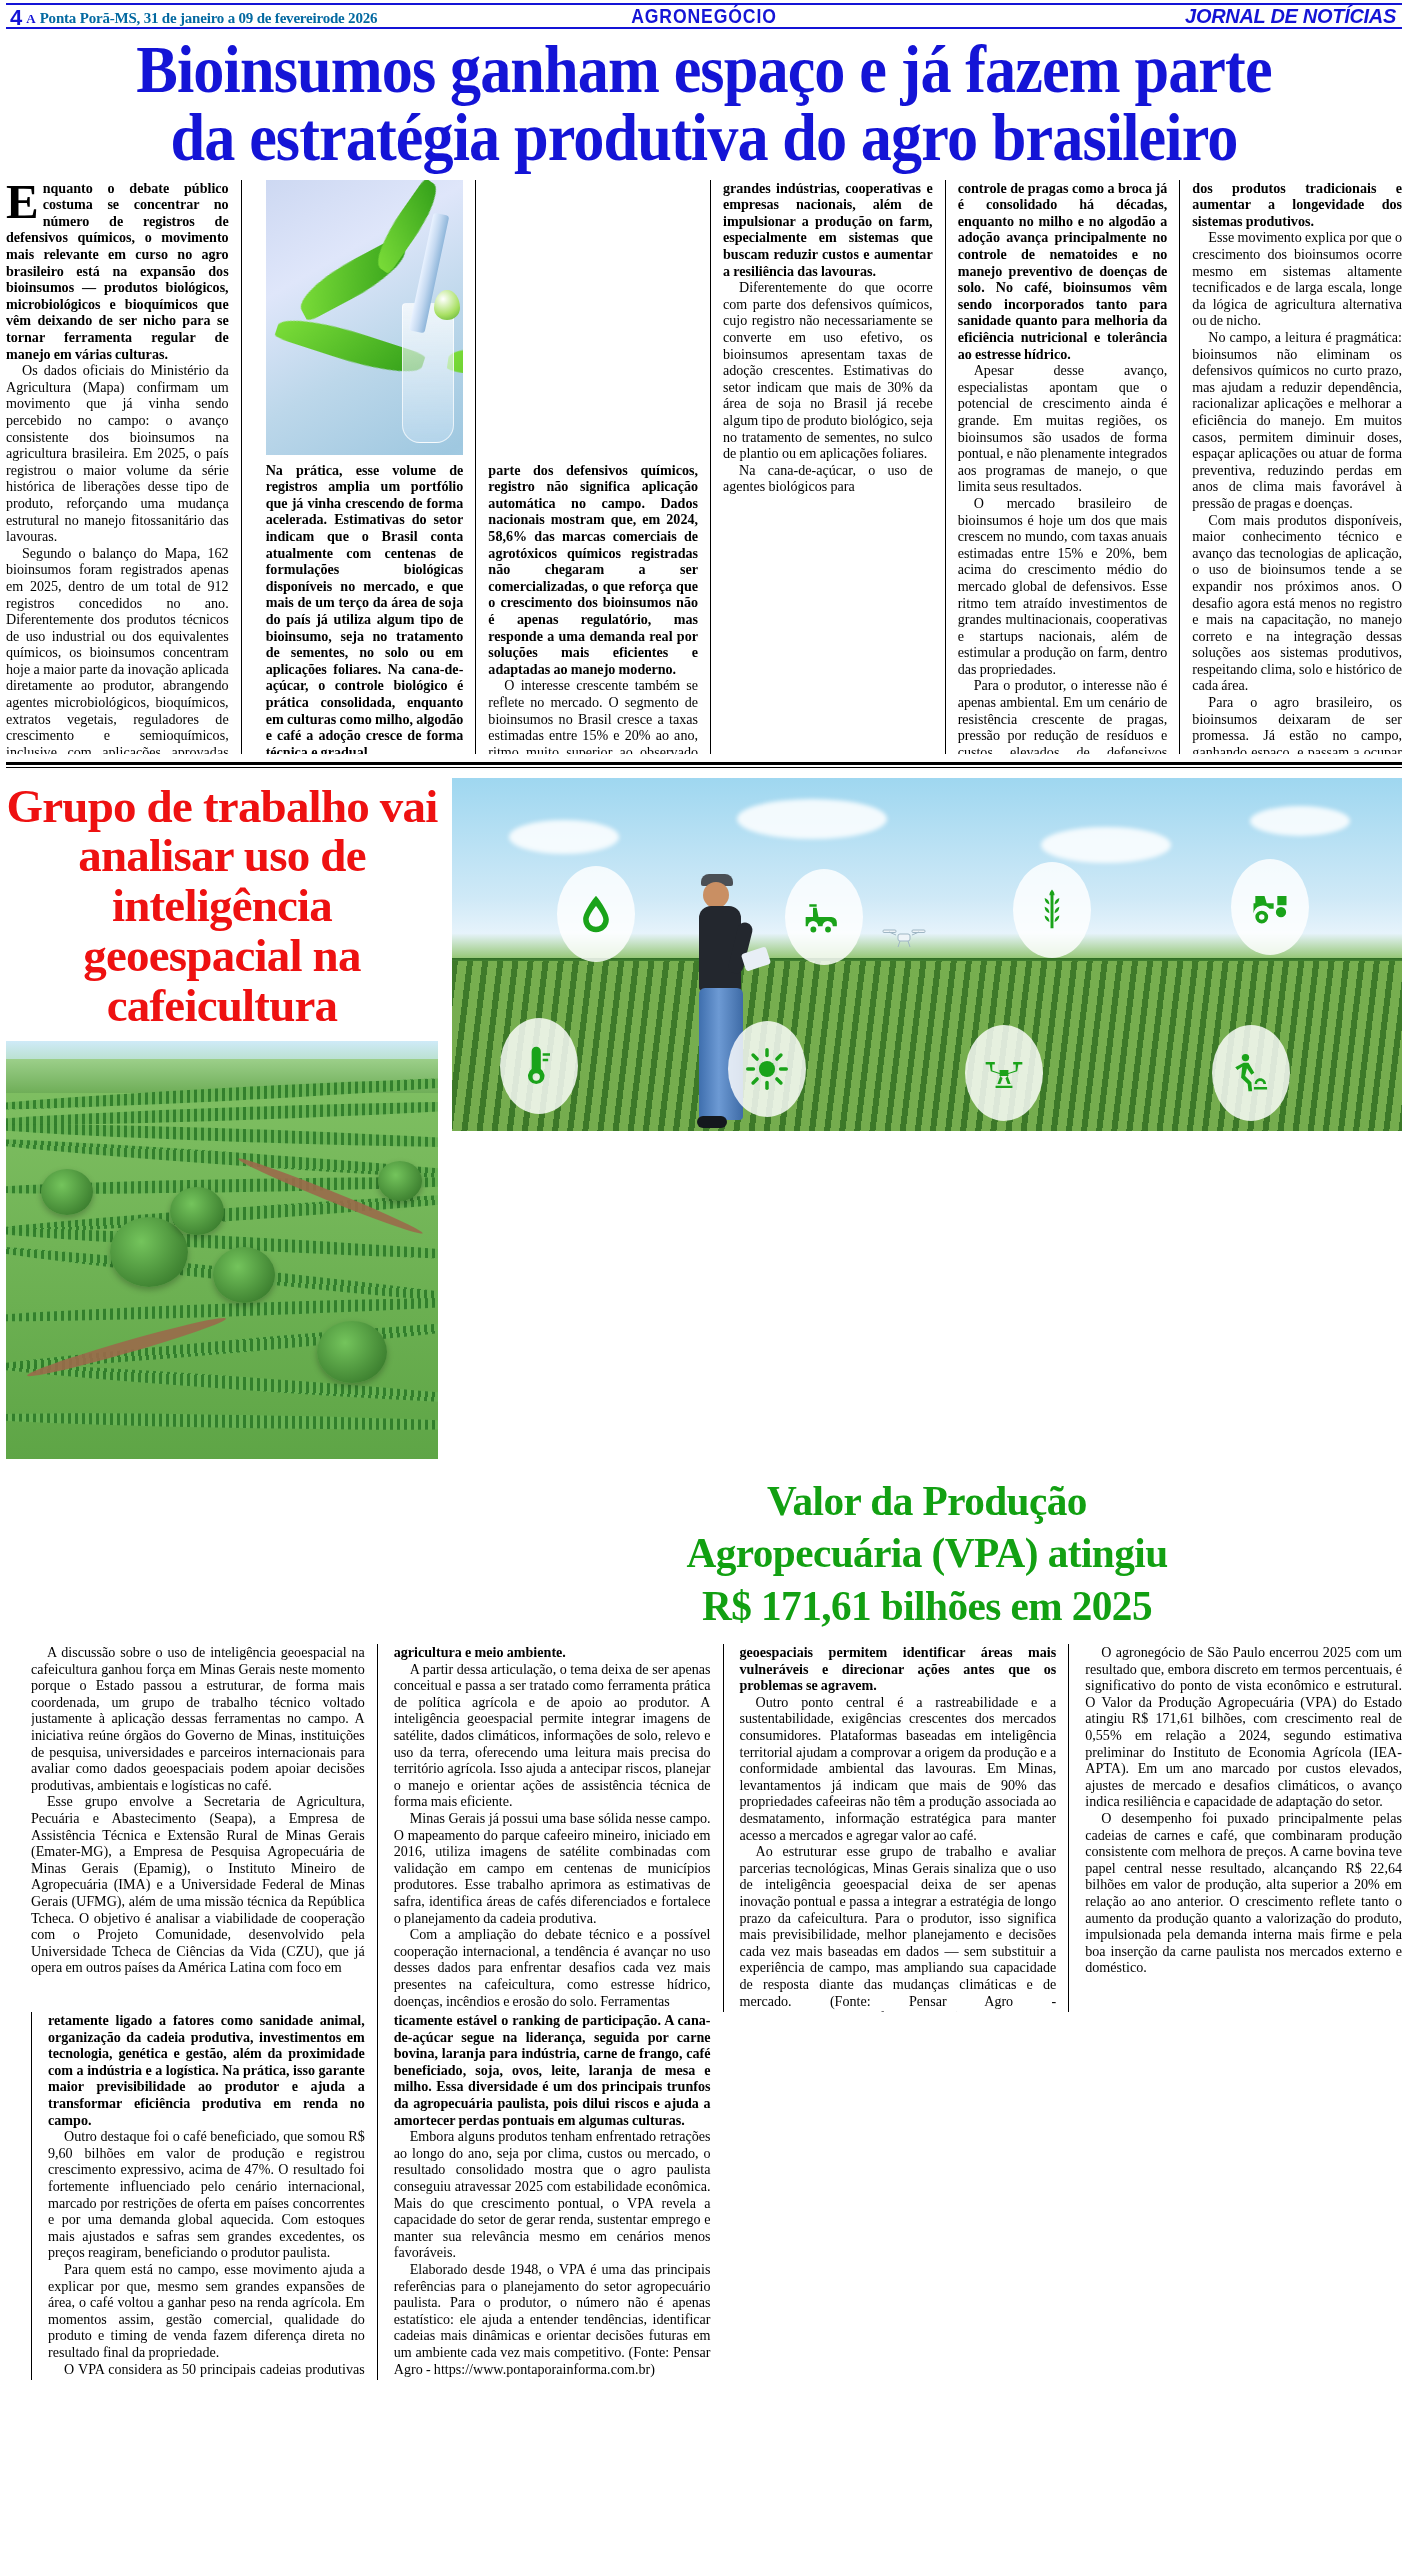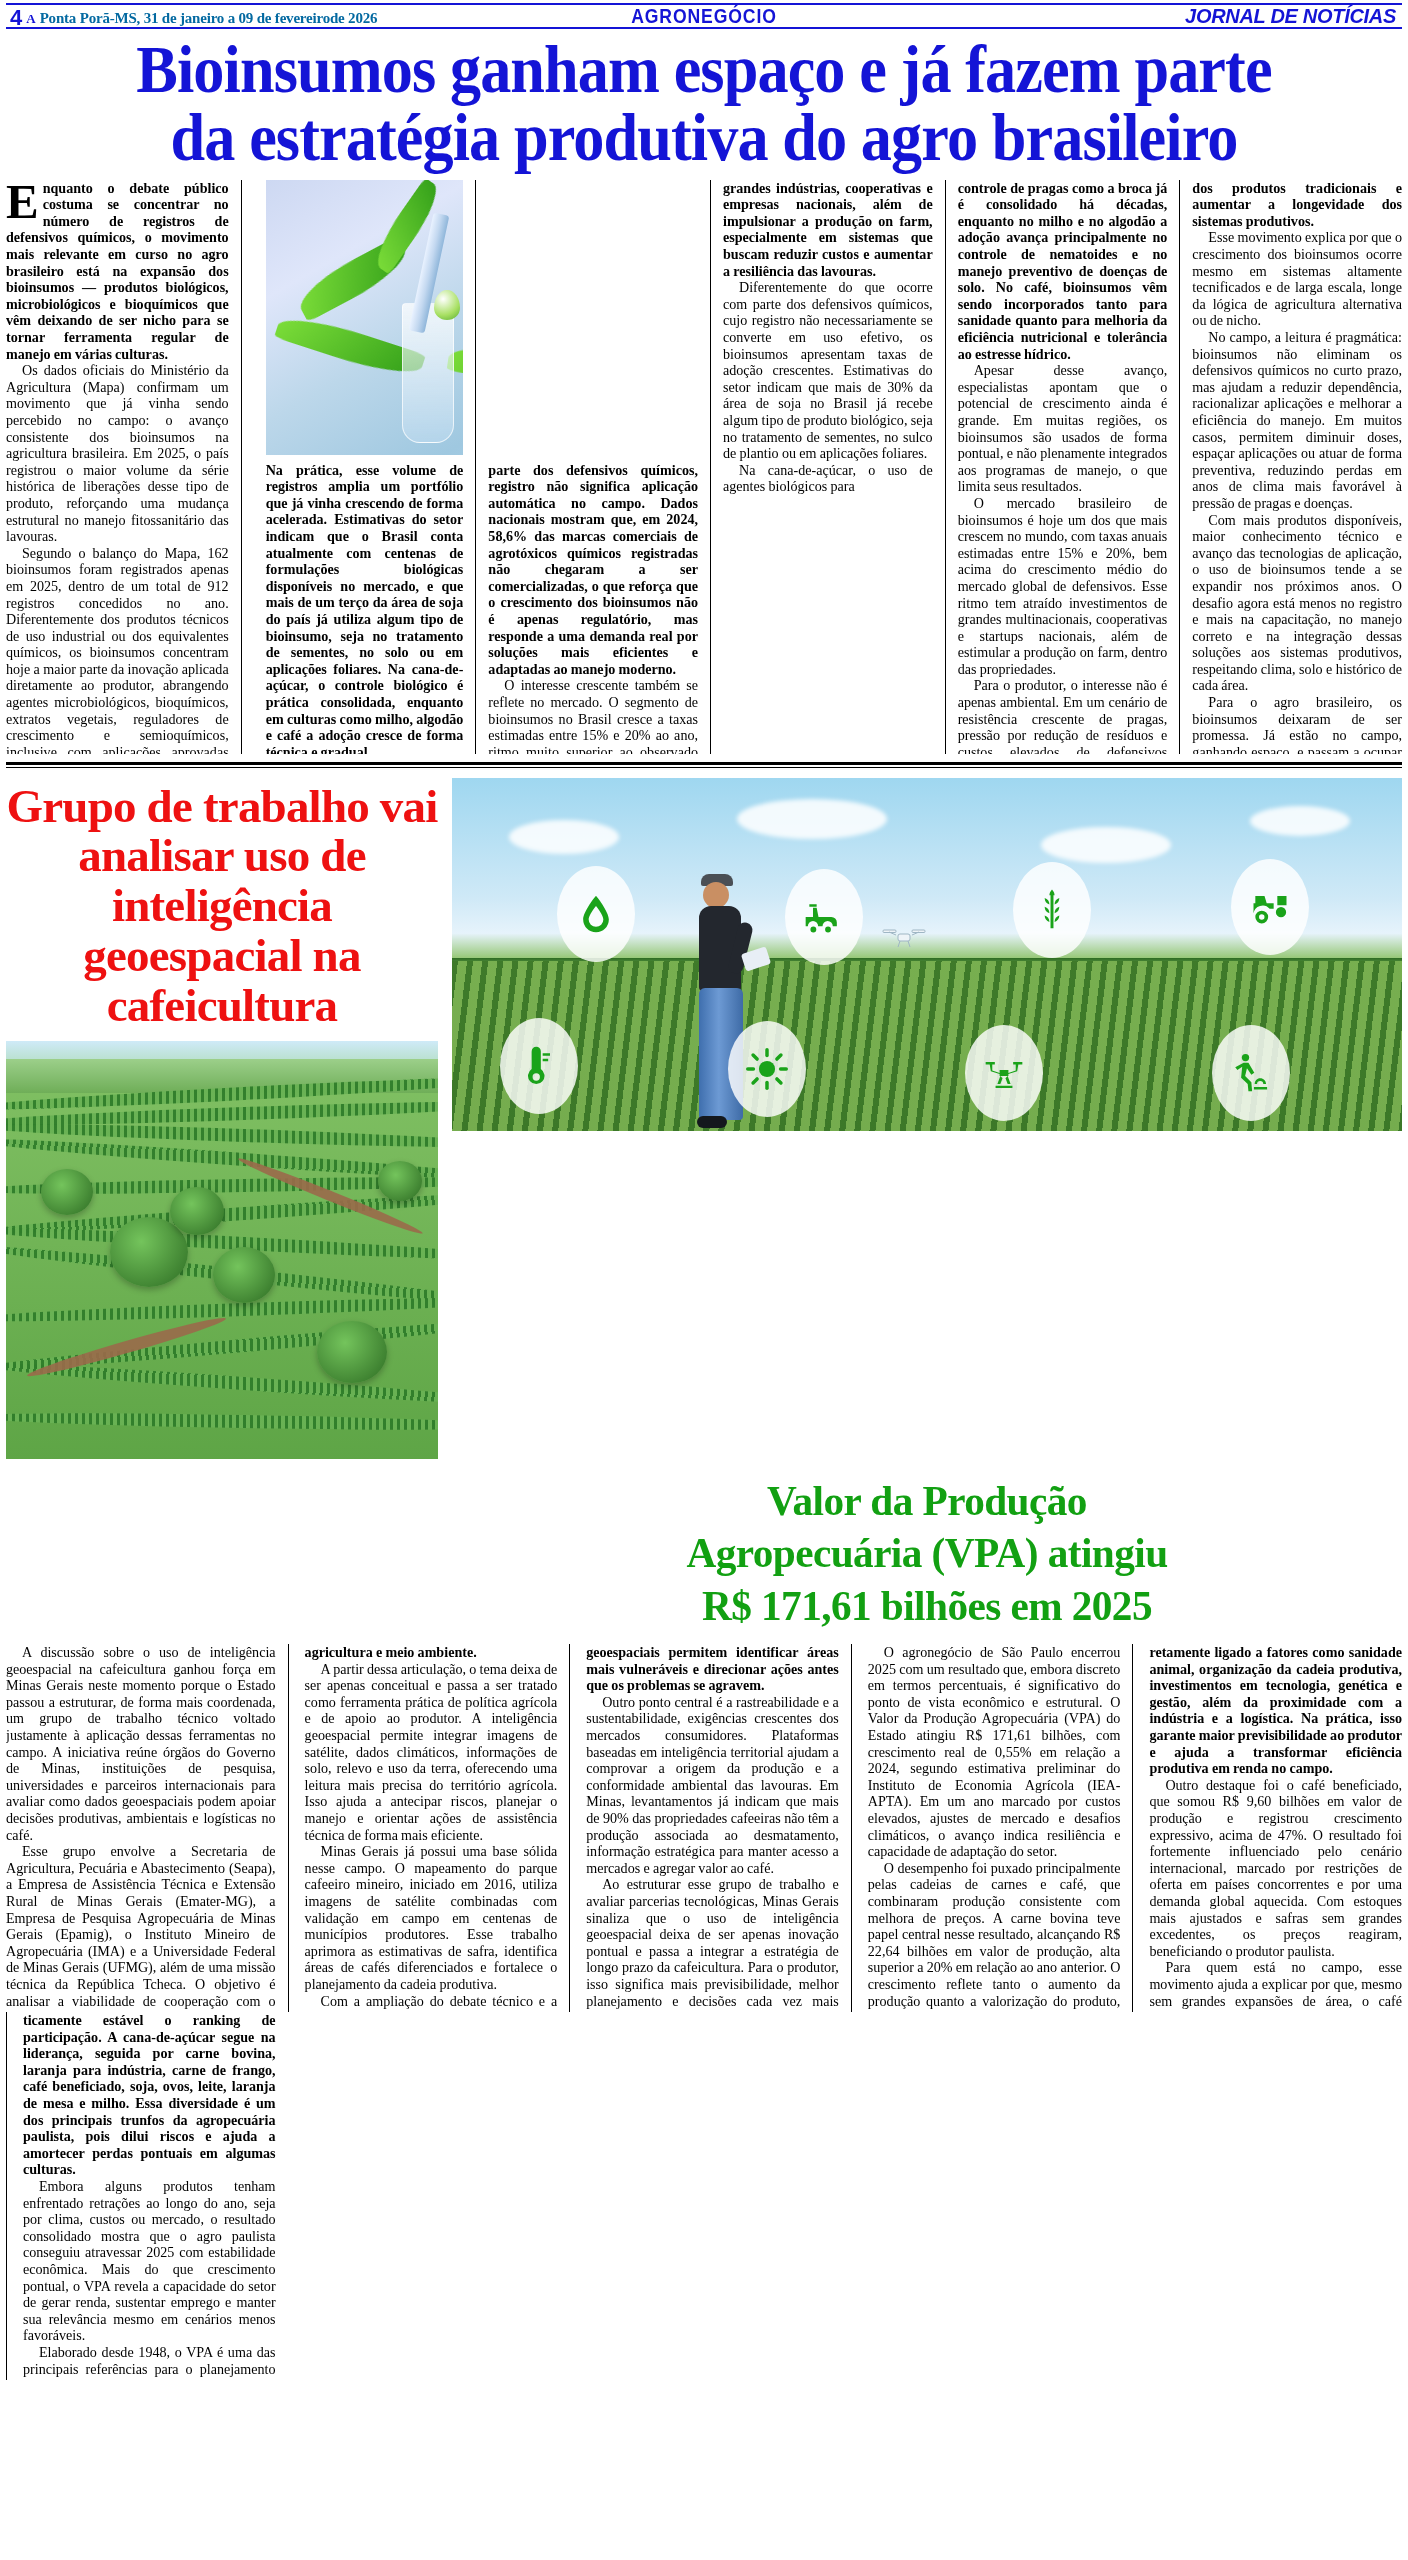--- a/index.html
+++ b/index.html
@@ -238,25 +238,26 @@
     line-height: 1.22;
     text-align: center;
     letter-spacing: -0.6px;
     transform: scaleX(0.96);
     margin: 14px 0 6px 0;
   }
 
   
   .bottom-zone {
     display: grid;
-    grid-template-columns: repeat(5, 1fr);
+    grid-template-columns: repeat(4, 1fr);
     column-gap: 12px;
     margin-top: 6px;
     height: 736px;
     overflow: hidden;
+    margin-left: 25px;
   }
   .vline { border-left: 1px solid #000; padding-left: 12px; }
   .vline-strong { border-left: 1px solid #000; padding-left: 12px; }
 </style>
 </head>
 <body>
 
 <div class="page">
 
   <div class="masthead">

